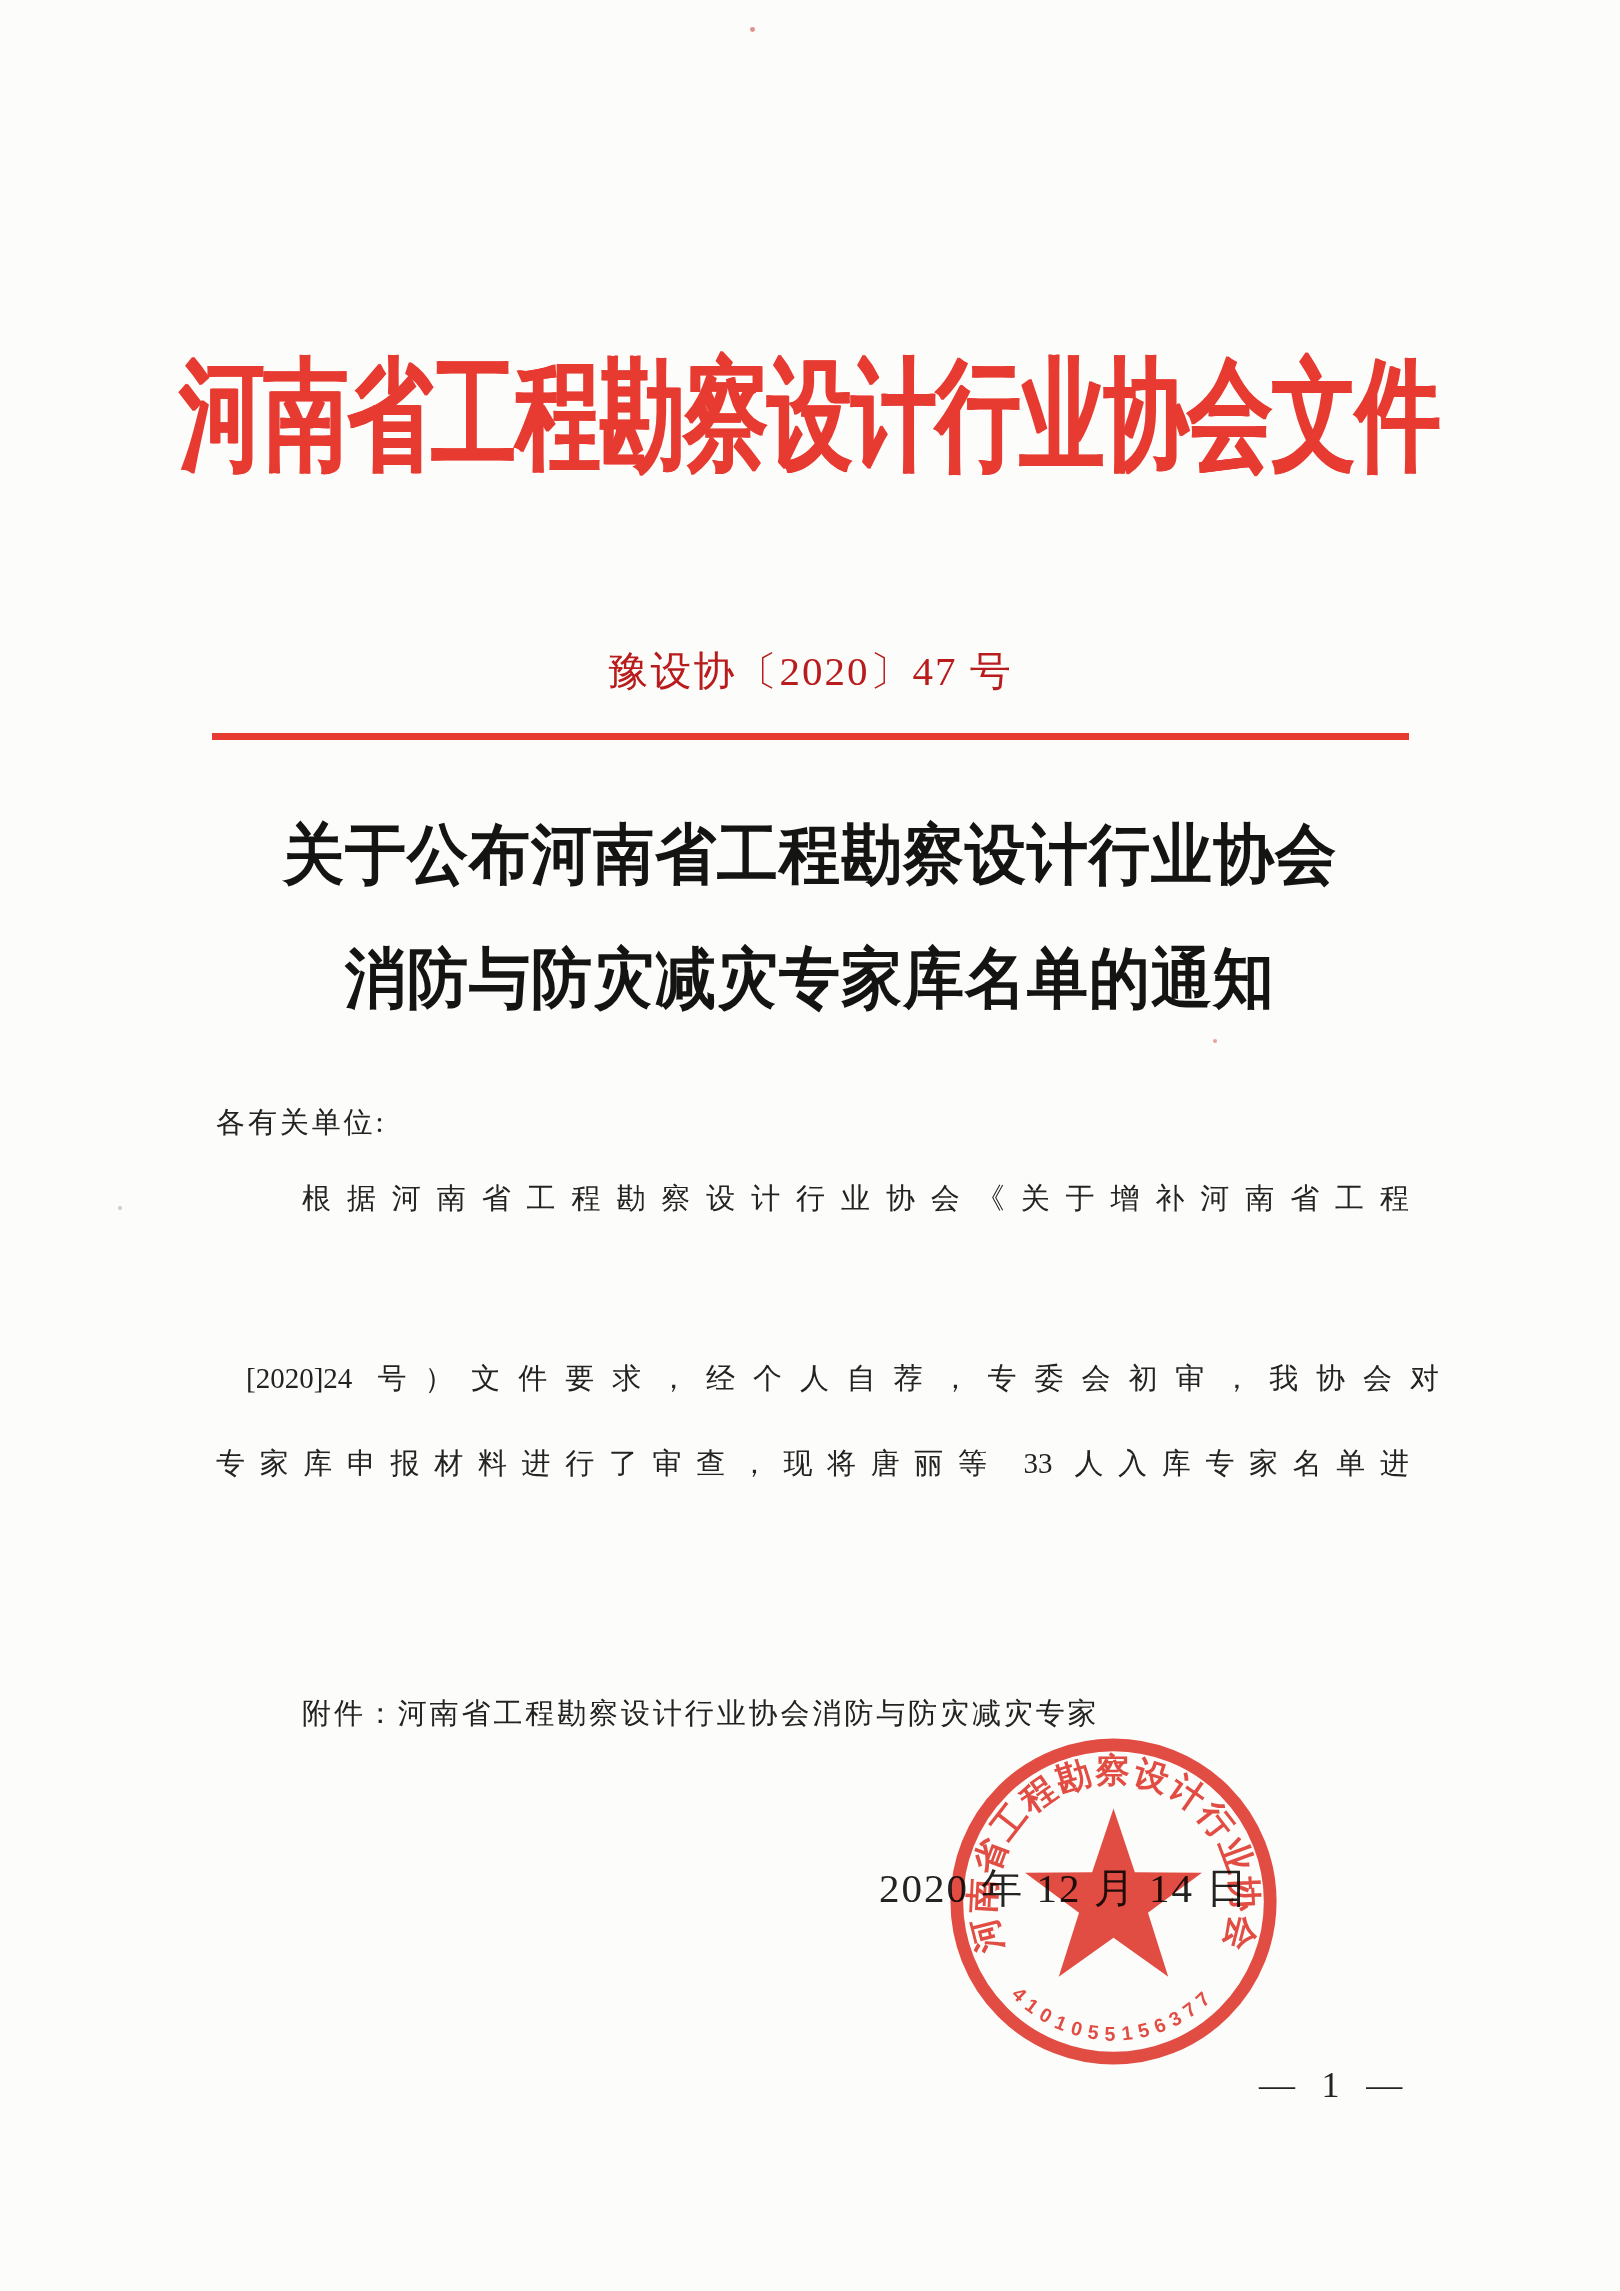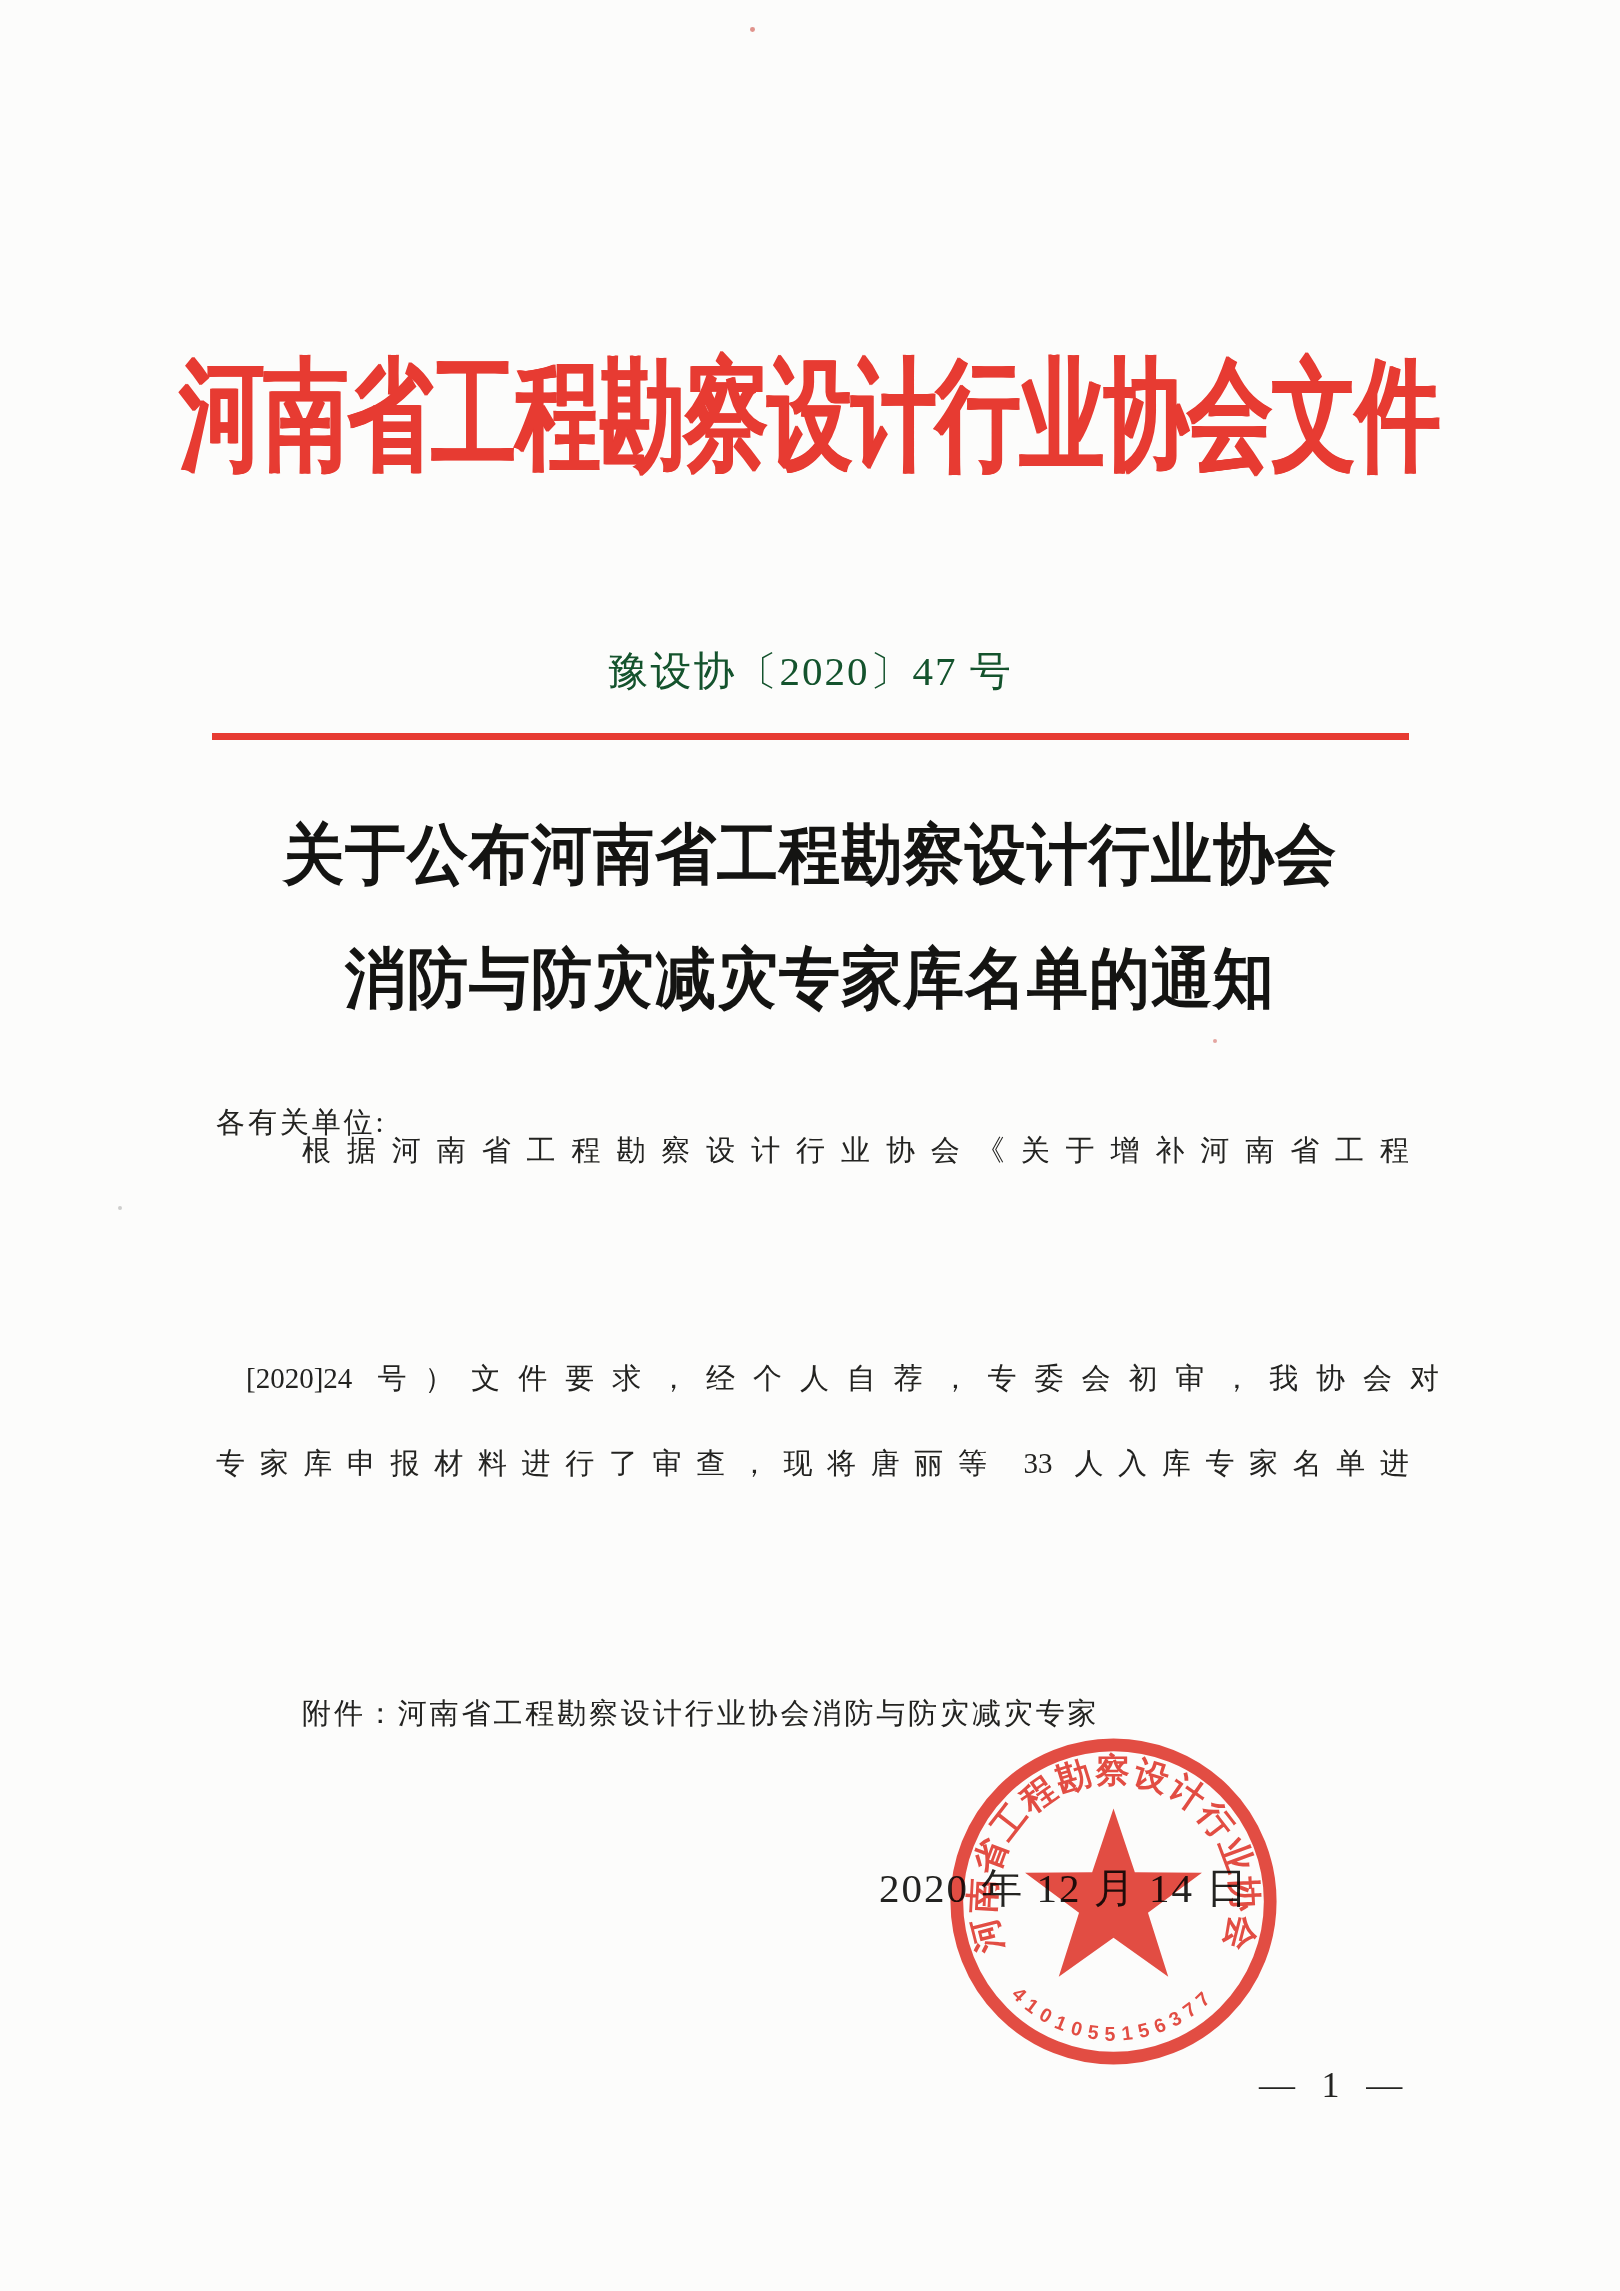--- a/index.html
+++ b/index.html
@@ -27,21 +27,21 @@
     transform-origin:center top;
     white-space:nowrap;
     text-shadow:1px 0 currentColor,-1px 0 currentColor;
     letter-spacing:0px;
   }
   .doc-number{
     position:absolute;top:647px;left:0;width:100%;
     text-align:center;
     font-size:41px;line-height:1.2;
     letter-spacing:2px;
-    color:#14532d;
+    color:#b91c1c;
   }
   .red-line{
     position:absolute;top:733px;left:212px;
     width:1197px;height:6.9px;
     background:var(--accent-red);
   }
   .doc-title{
     position:absolute;left:0;width:100%;
     text-align:center;
     font-size:61px;font-weight:bold;line-height:1.1;
@@ -60,21 +60,21 @@
     white-space:nowrap;
   }
   .fill{
     white-space:normal;
     text-align:justify;
     text-align-last:justify;
     text-justify:inter-character;
   }
   .indent{padding-left:86px;width:1107px;}
   .salutation{top:1104px;letter-spacing:2.9px;}
-  .bl-0{top:1132px;}
+  .bl-0{top:1180px;}
   .bl-1{top:1276px;}
   .bl-2{top:1360px;margin-left:30px;}
   .bl-3{top:1445px;}
   .bl-4{top:1529px;letter-spacing:3.9px;}
   .attach-1{top:1698px;letter-spacing:2.9px;font-family:Liberation Mono, monospace;}
   .attach-2{top:1782px;letter-spacing:2.9px;}
   .issue-date{
     position:absolute;top:1864px;left:879px;
     font-size:41px;line-height:1.2;
     letter-spacing:2px;

